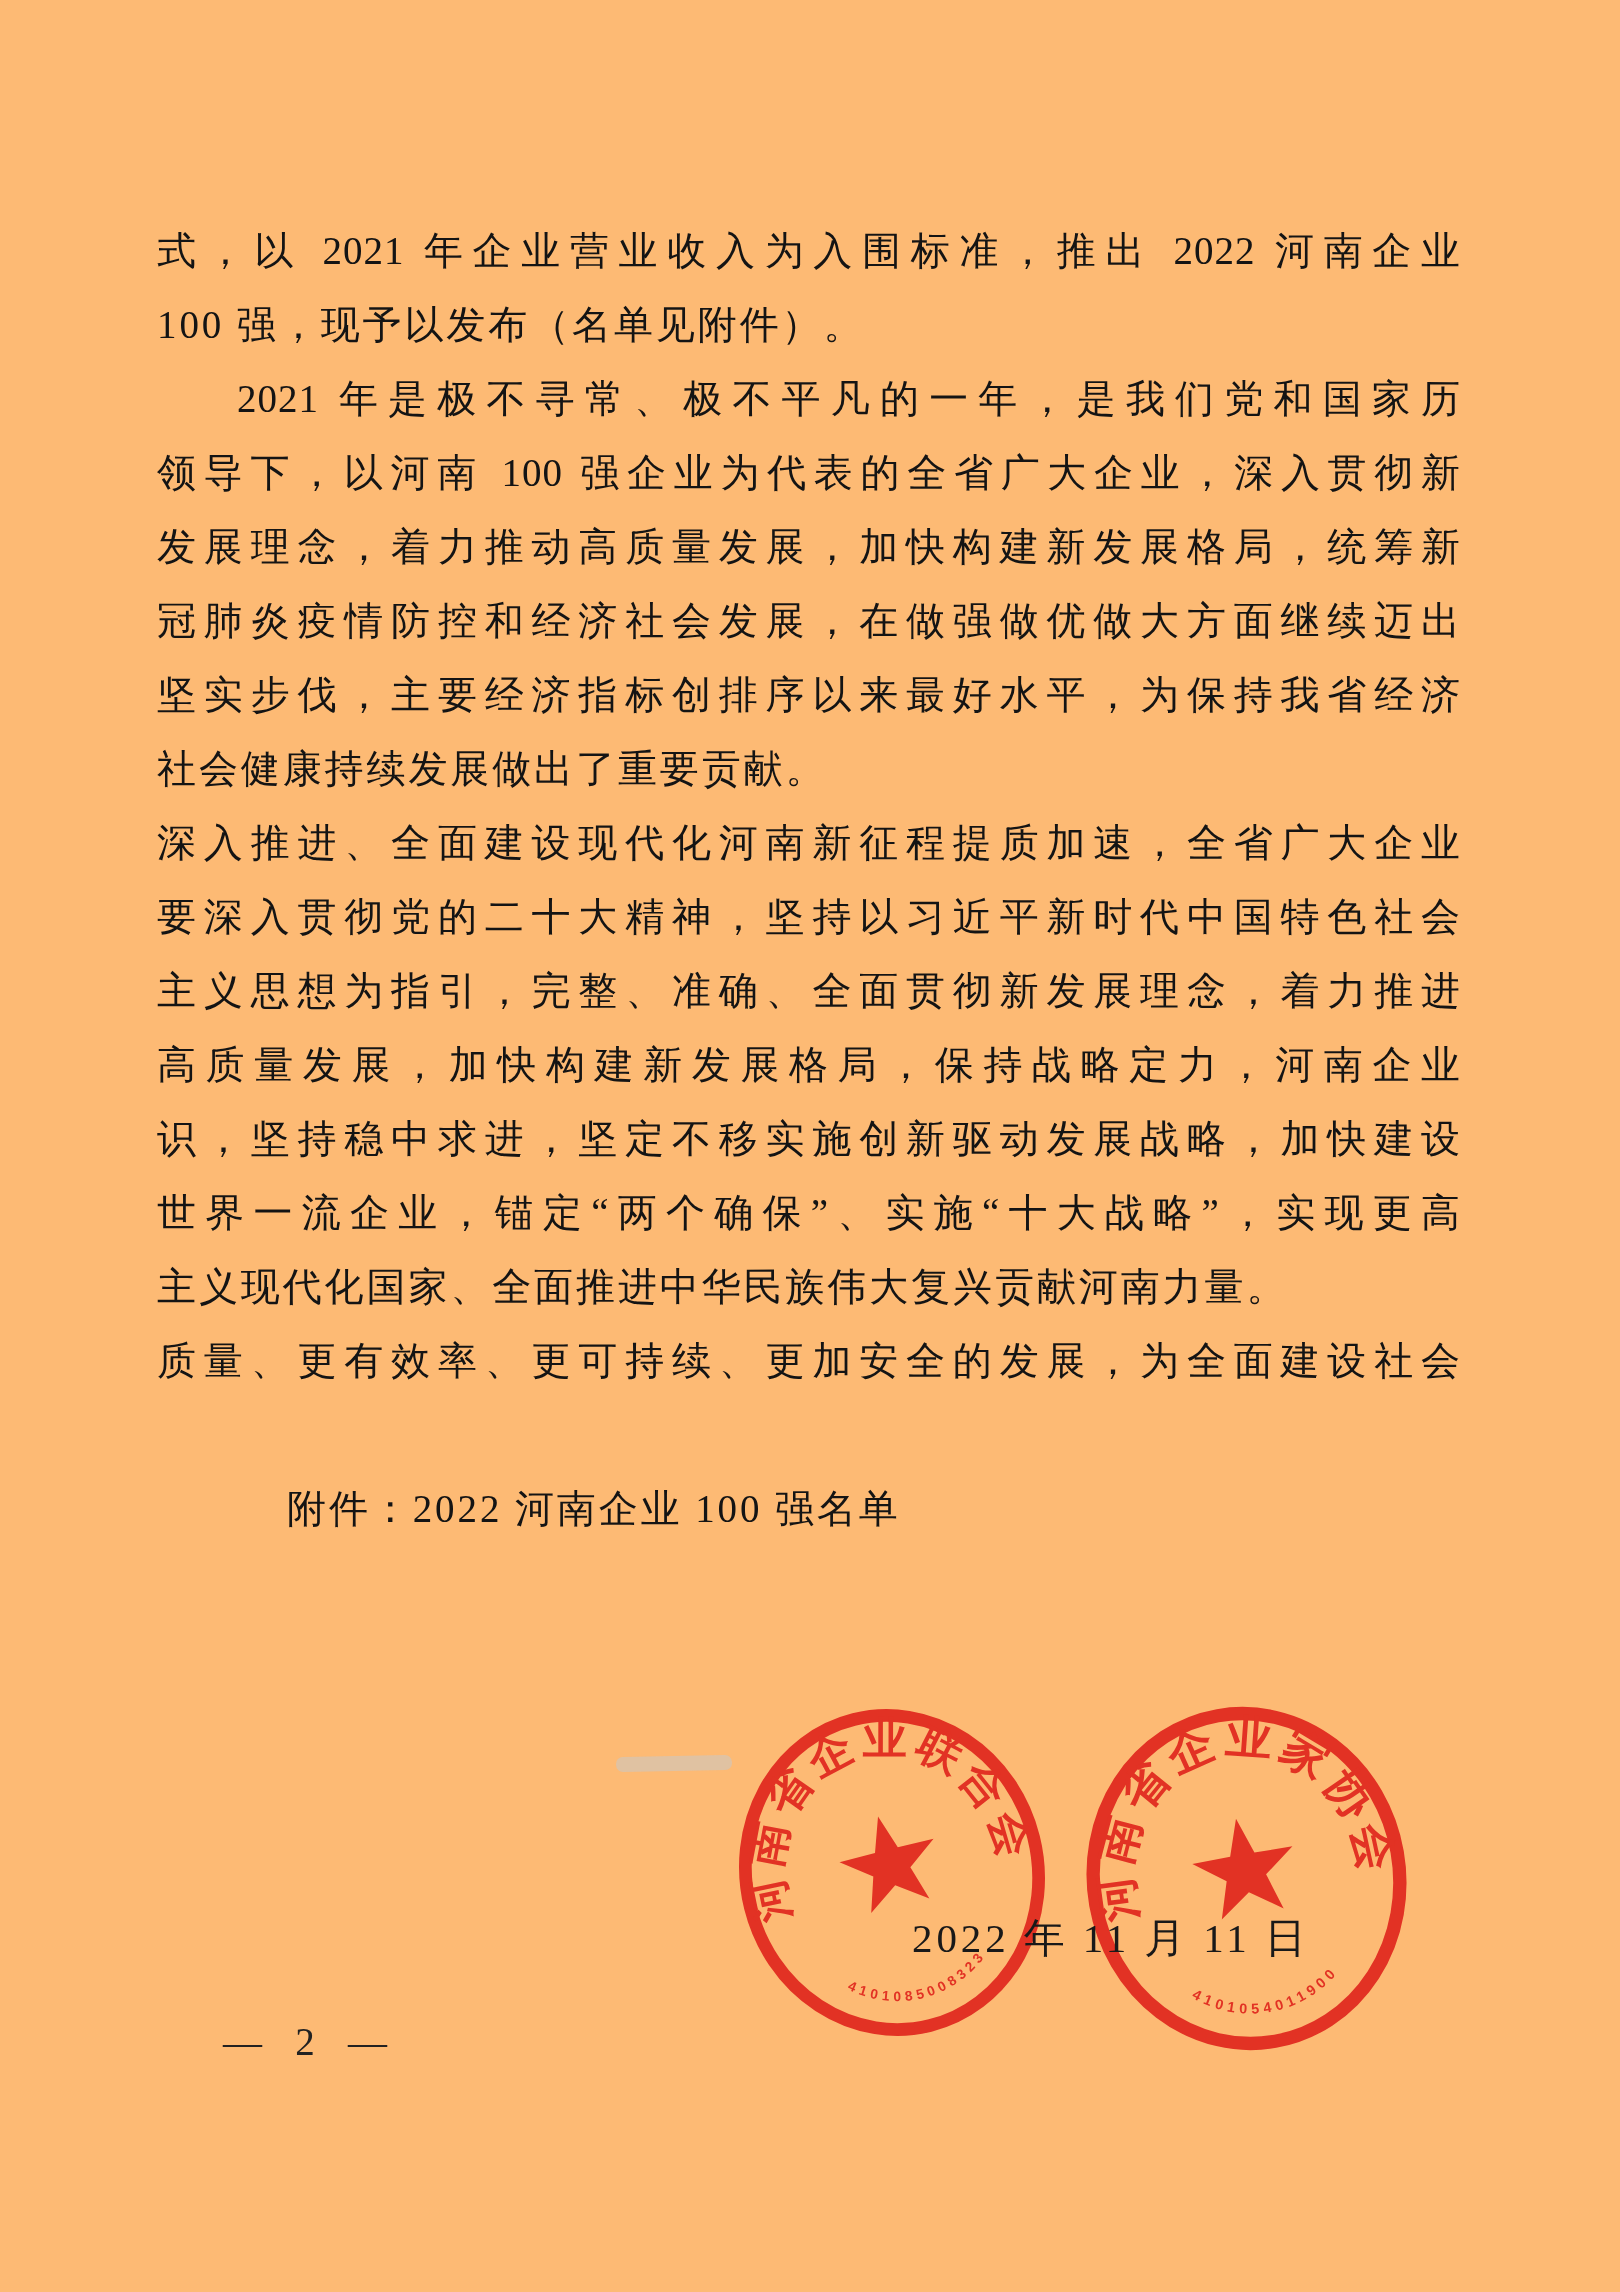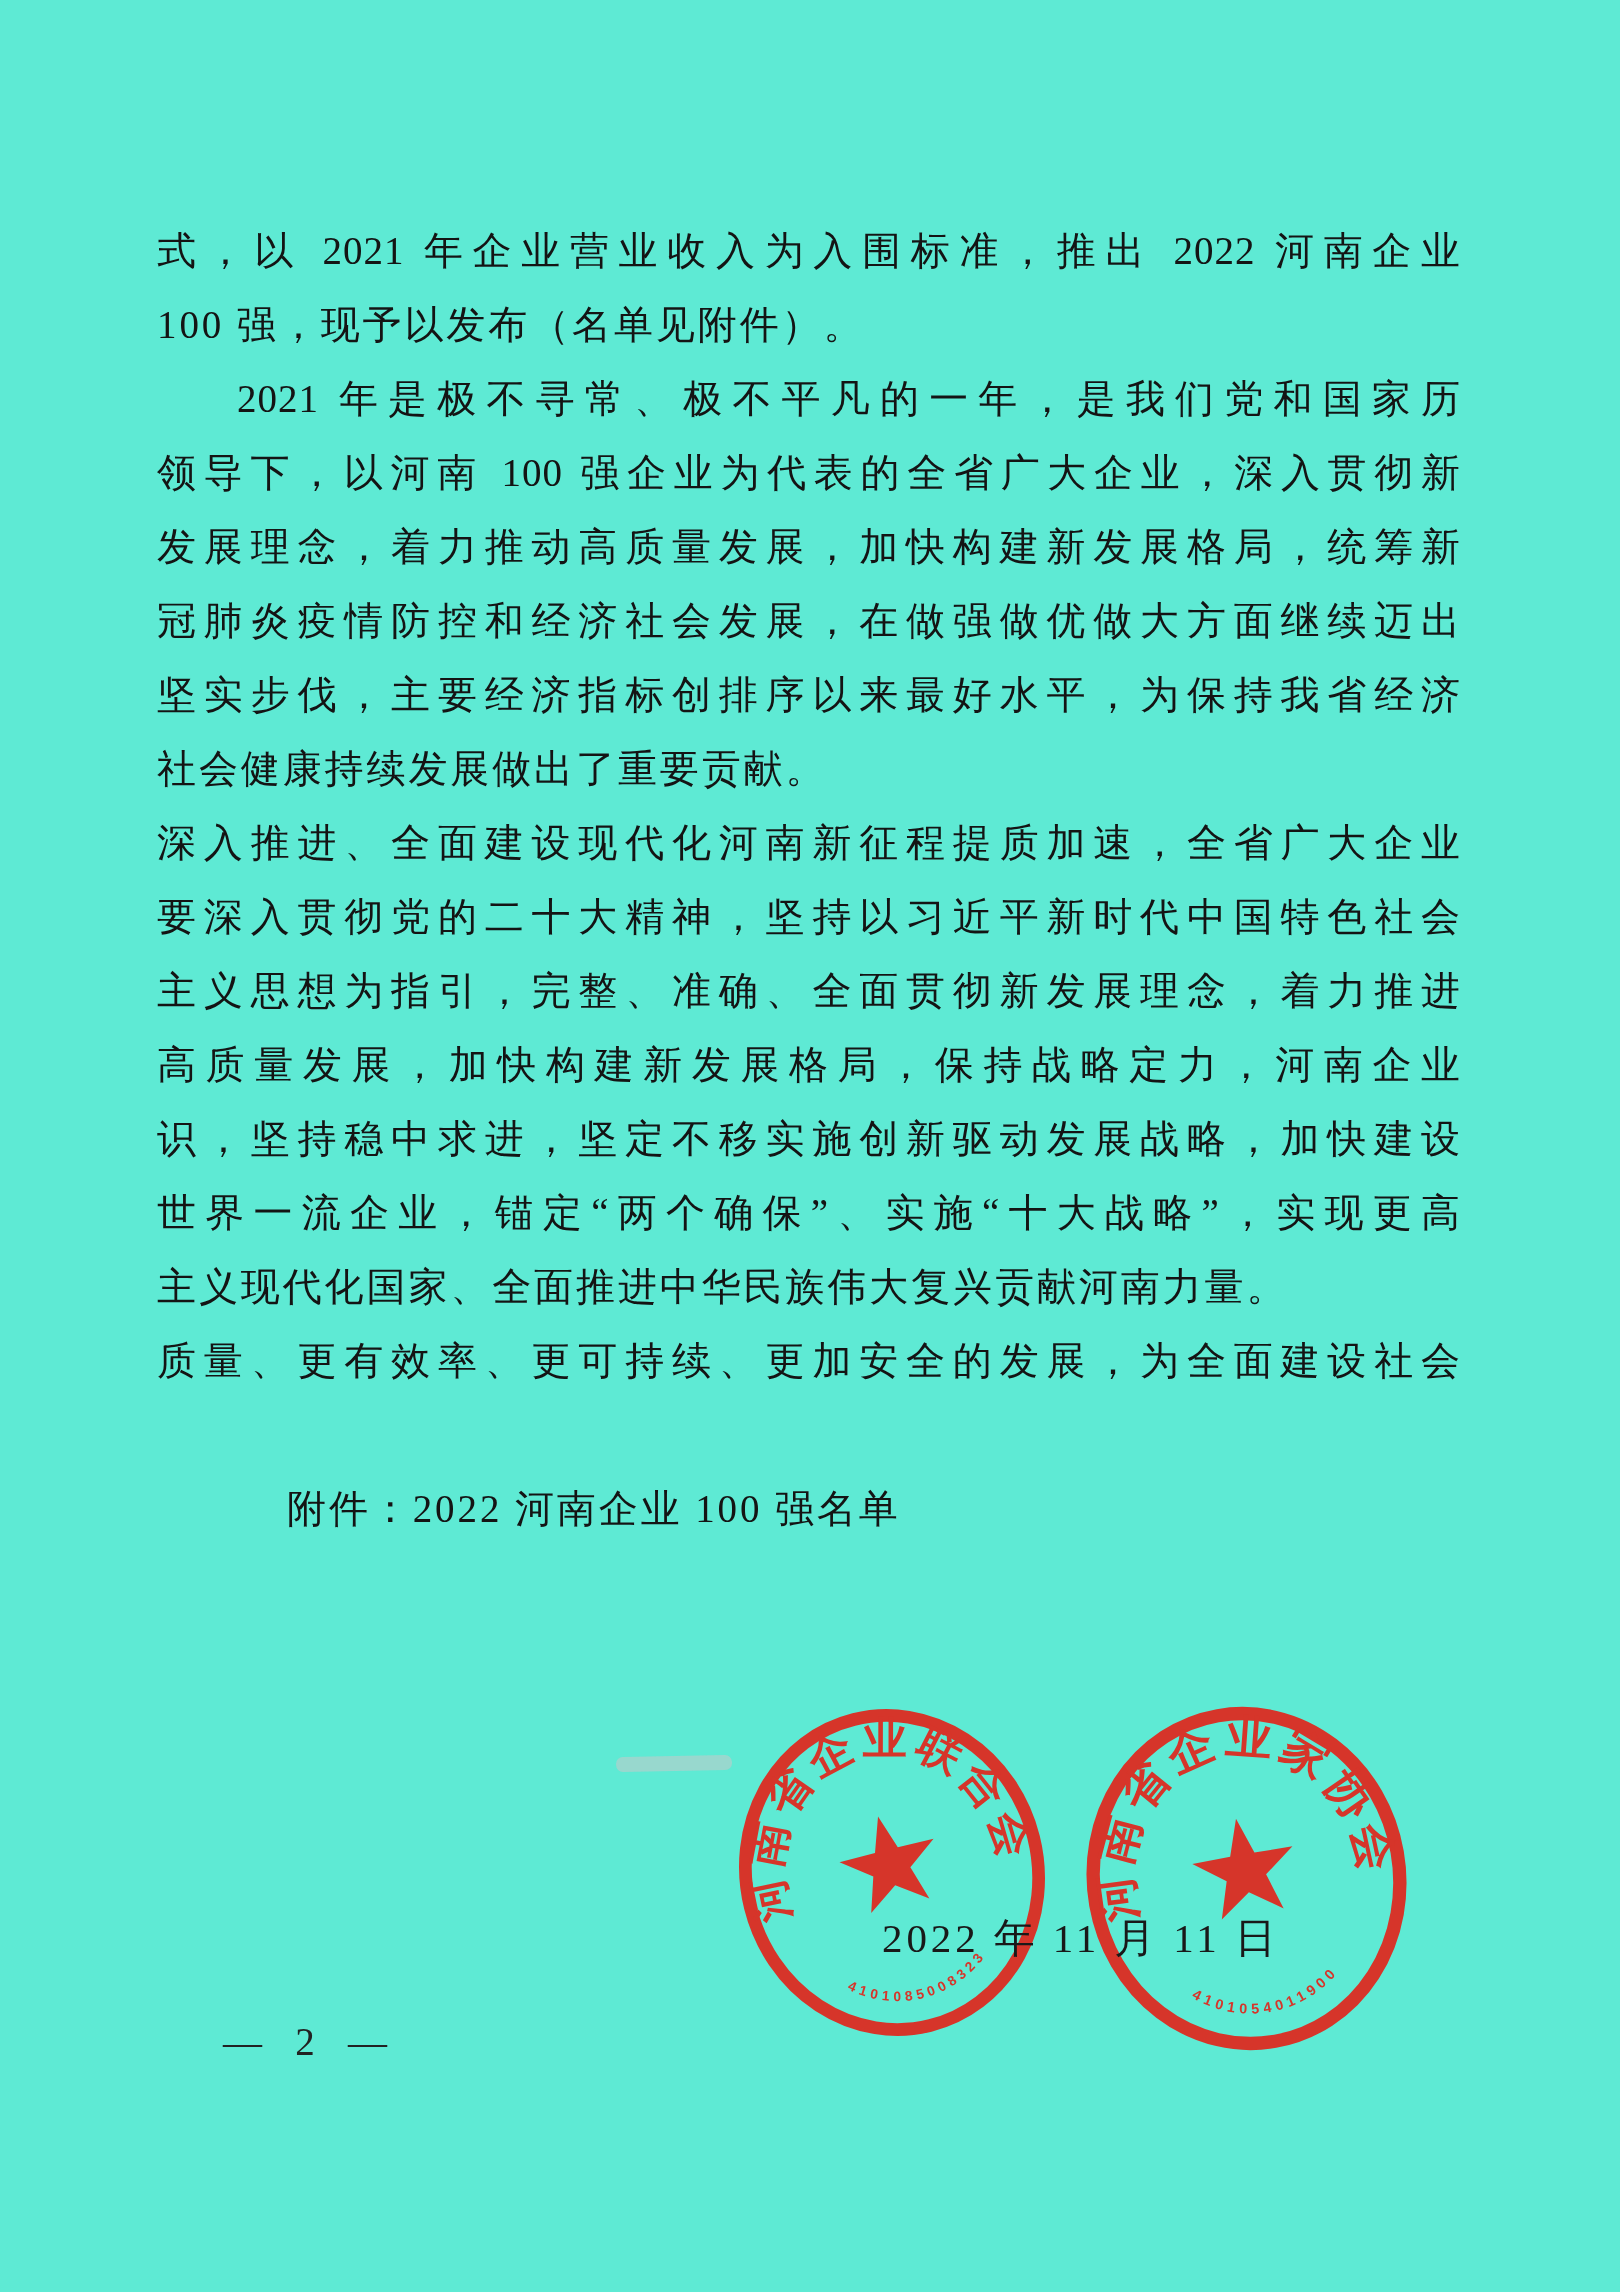--- a/index.html
+++ b/index.html
@@ -1,20 +1,20 @@
 <!DOCTYPE html>
 <html><head>
 <meta charset="utf-8">
 <style>
   html,body{margin:0;padding:0;background:#e8e8e8;}
   .page{
     position:relative;
     width:1620px;height:2293px;
     margin:0 auto;
-    background:#5eead4;
+    background:#fdba74;
     overflow:hidden;
     font-family:"Liberation Serif","DejaVu Serif",serif;
     color:#141414;
   }
   .body-text{
     position:absolute;
     left:157px;top:214px;width:1304px;
   }
   .line{
     margin:0;
@@ -45,21 +45,21 @@
   .seal-right{left:1080px;top:1705px;width:333px;height:347px;}
   .seal text{
     font-family:"Liberation Sans","DejaVu Sans",sans-serif;
     font-weight:bold;
     fill:#e0281e;
   }
   .seal .org-arc{font-size:45px;letter-spacing:6px;}
   .seal .code-arc{font-size:14px;letter-spacing:4.5px;}
   .date-line{
     position:absolute;
-    left:882px;top:1911px;
+    left:912px;top:1911px;
     font-size:41px;
     letter-spacing:3.9px;
     color:#191919;
     z-index:5;
     white-space:nowrap;
   }
   .page-number{
     position:absolute;
     left:223px;top:2019px;
     font-size:39px;

